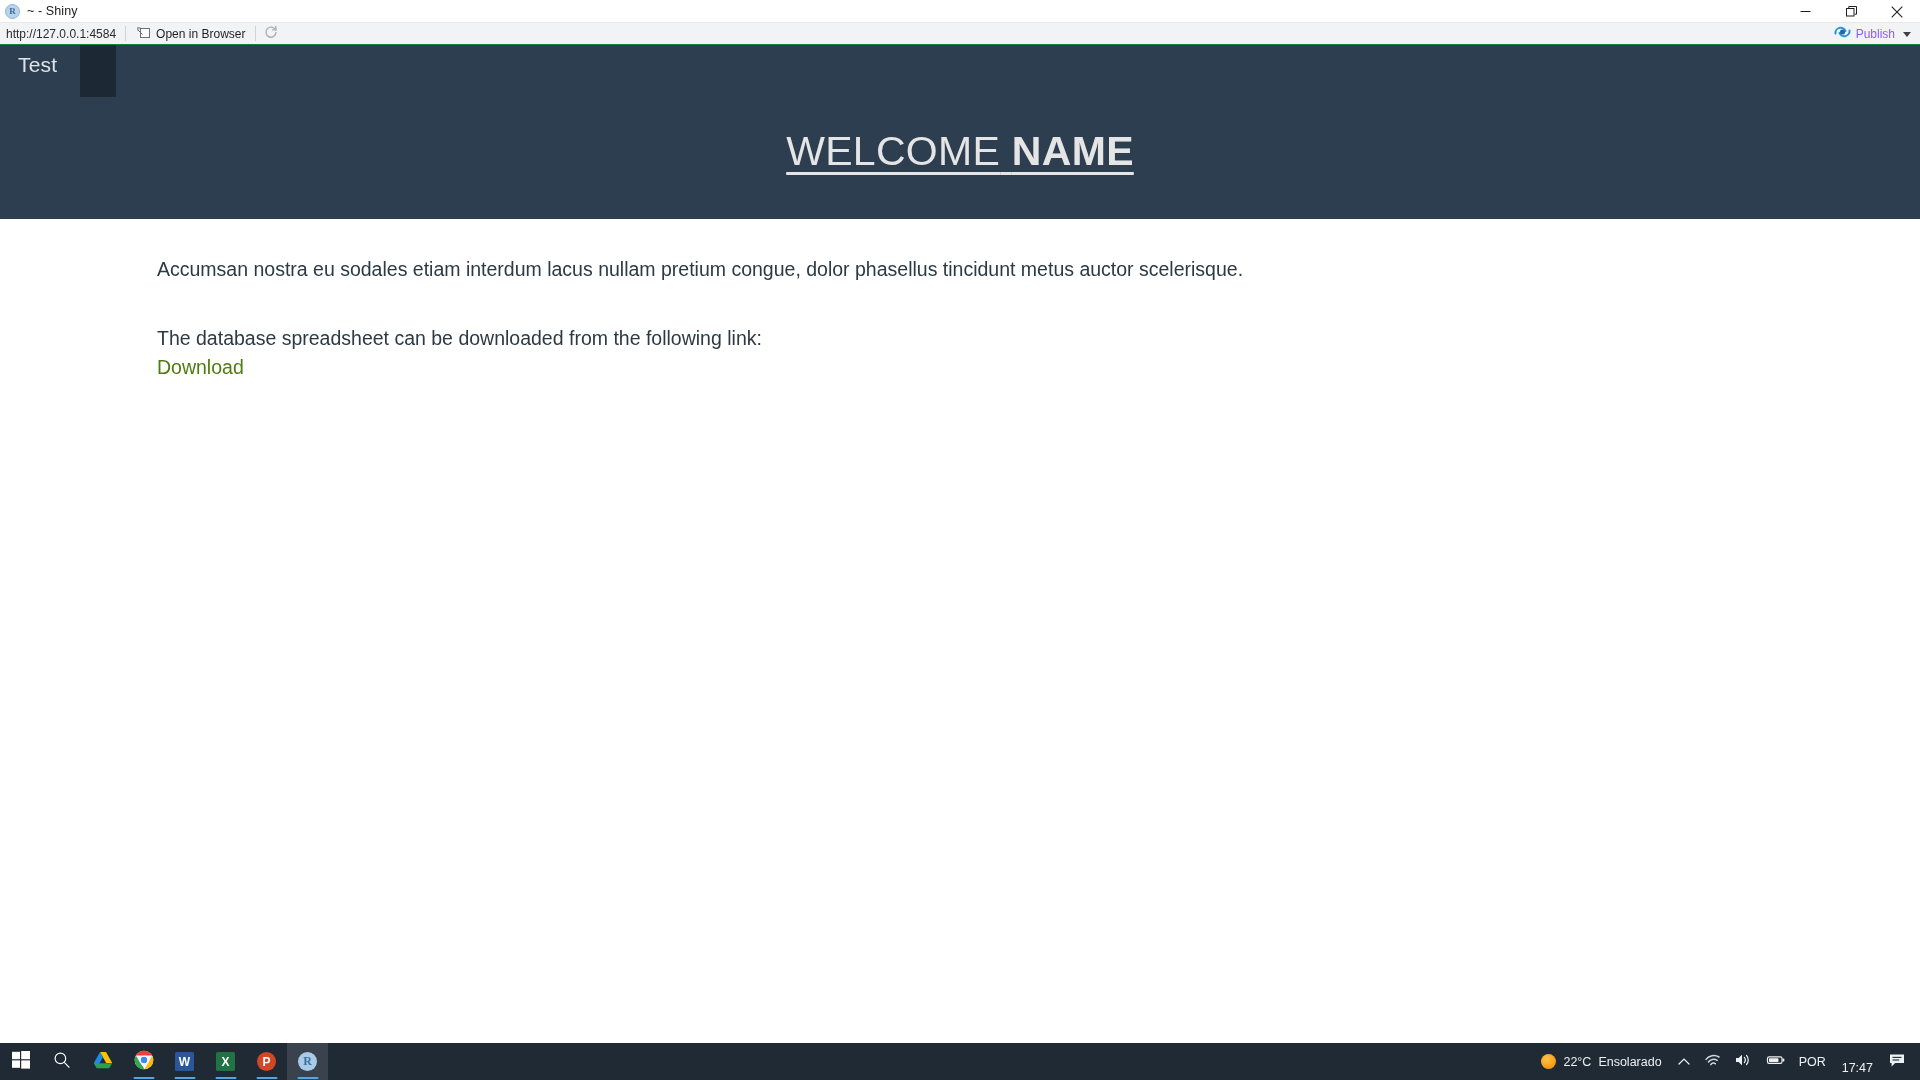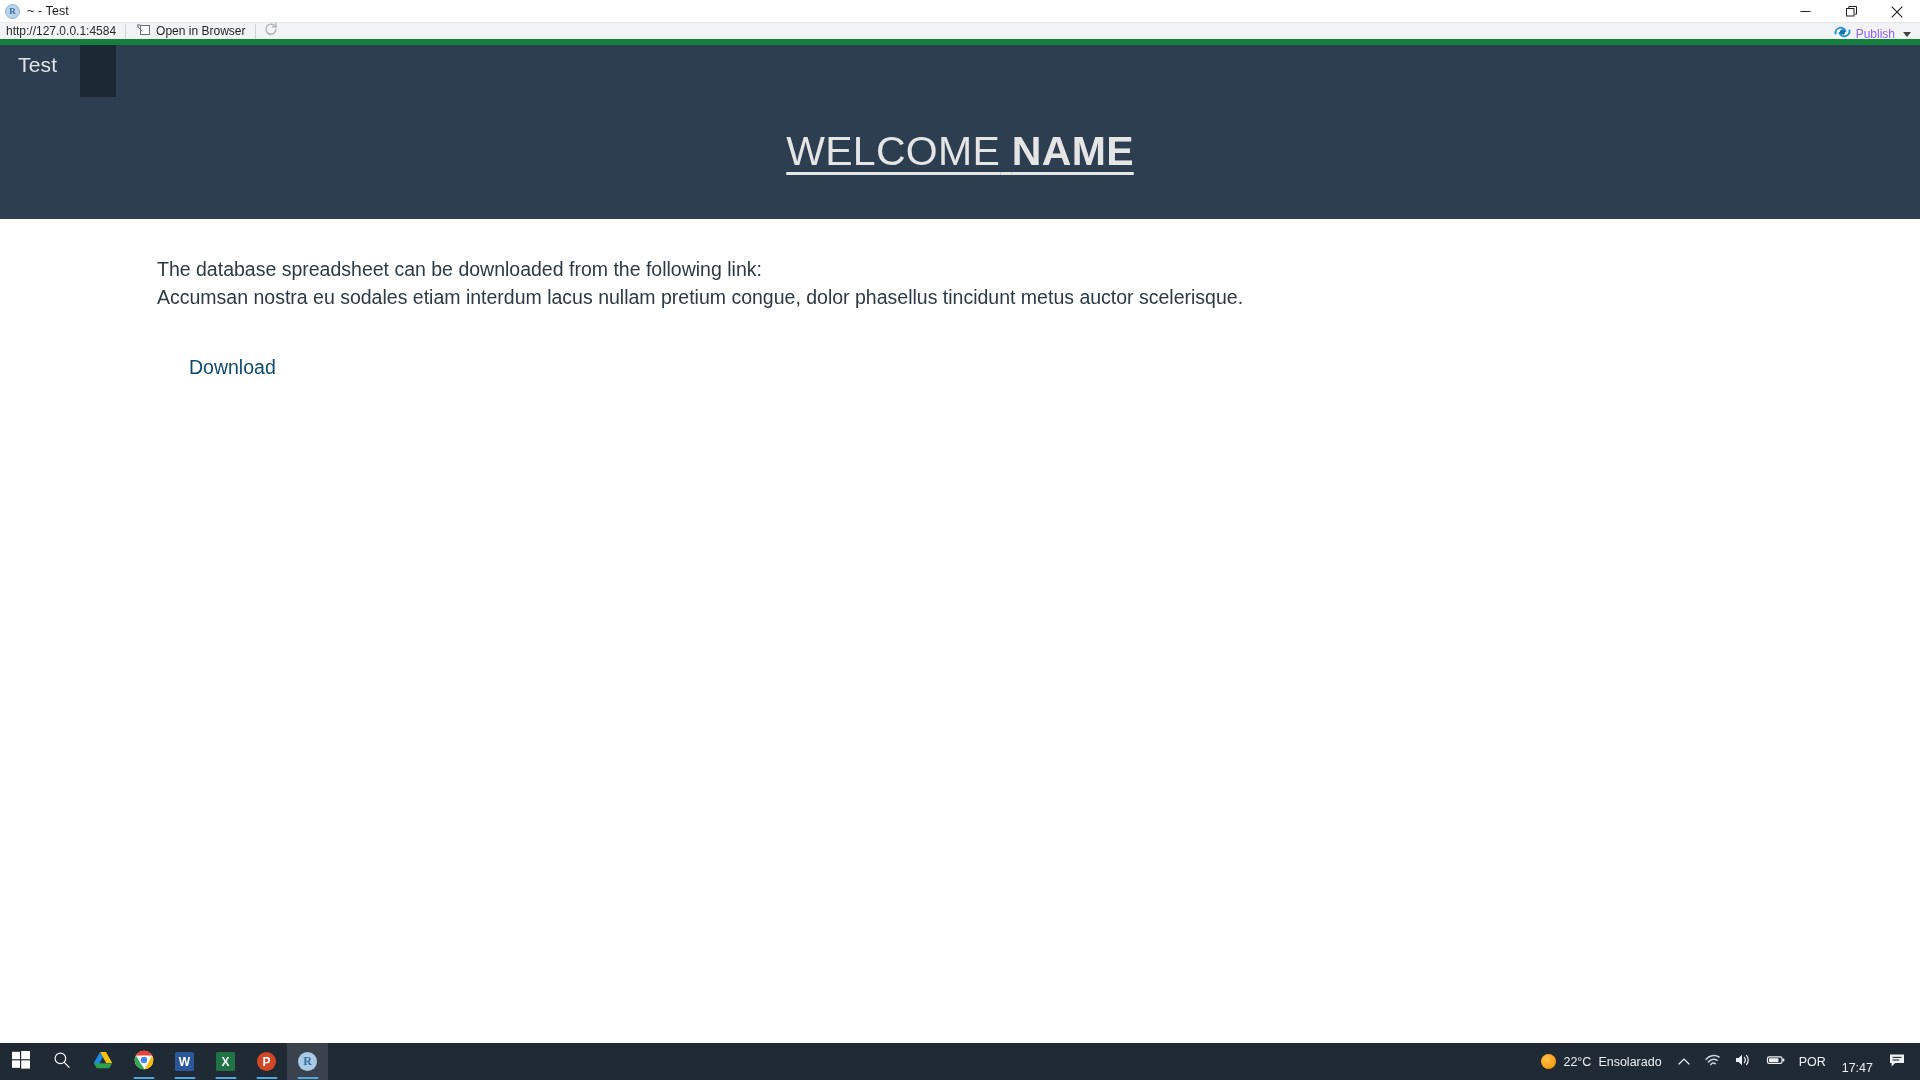--- a/index.html
+++ b/index.html
@@ -46,21 +46,21 @@
   .win-btn {
     width:46px; height:23px;
     display:flex; align-items:center; justify-content:center;
   }
   .win-btn svg { display:block; }
 
   
   #viewer-toolbar {
     height:22px; flex:0 0 22px;
     background:#f2f3f5;
-    border-bottom:6px solid #15803d;
+    border-bottom:1px solid #15803d;
     display:flex; align-items:center;
     position:relative;
   }
   #url-box {
     font-size:12px; color:#2b2b2b;
     padding:0 9px 0 6px;
     line-height:22px;
   }
   .tb-sep { width:1px; height:15px; background:#cfd2d6; }
   #open-browser-btn {
@@ -132,24 +132,23 @@
   .body-para {
     font-size:19.5px;
     color:#2b3a44;
     line-height:1.45;
     font-weight:400;
   }
   #intro-paragraph { margin-bottom:41px; }
   #download-link {
     display:inline-block;
     font-size:19.5px;
-    color:#0c4a6e;
+    color:#4d7c0f;
     text-decoration:none;
     line-height:1.45;
-    margin-left:32px;
   }
 
   
   #taskbar {
     position:absolute; left:0; bottom:0;
     width:1920px; height:37px;
     background:#1f2a35;
     display:flex; align-items:center;
   }
   #taskbar-left {
@@ -191,21 +190,21 @@
   }
   #tray-clock { flex-direction:column; line-height:1; padding:0 9px;margin-top:13px; }
 </style>
 </head>
 <body>
 
 <div id="app-window">
 
   <div id="title-bar">
     <div class="rlogo">R</div>
-    <div id="title-text">~ - Test</div>
+    <div id="title-text">~ - Shiny</div>
     <div id="window-controls">
       <div class="win-btn">
         <svg width="11" height="11" viewBox="0 0 11 11">
             <line x1="0.5" y1="5.5" x2="10.5" y2="5.5" stroke="#202020" stroke-width="1"></line>
           </svg>
       </div>
       <div class="win-btn">
         <svg width="11" height="11" viewBox="0 0 11 11">
           <rect x="0.5" y="2.5" width="7.5" height="7.5" fill="none" stroke="#202020" stroke-width="1"></rect>
           <path d="M2.8 2.3 V0.5 H10.5 V8.2 H8.6" fill="none" stroke="#202020" stroke-width="1"></path>
@@ -260,22 +259,22 @@
 
     <div id="navbar">
       <div id="nav-tab-active"></div>
       <div id="navbar-brand">Test</div>
       <h1 id="welcome-heading">
         <span>WELCOME</span><span> </span><span id="welcome-word-2">NAME</span>
       </h1>
     </div>
 
     <div id="content-body">
+      <p class="body-para" id="intro-paragraph">Accumsan nostra eu sodales etiam interdum lacus nullam pretium congue, dolor phasellus tincidunt metus auctor scelerisque.</p>
       <p class="body-para">The database spreadsheet can be downloaded from the following link:</p>
-      <p class="body-para" id="intro-paragraph">Accumsan nostra eu sodales etiam interdum lacus nullam pretium congue, dolor phasellus tincidunt metus auctor scelerisque.</p>
       <a id="download-link" href="#">Download</a>
     </div>
 
   </div>
 </div>
 
 <div id="taskbar">
   <div id="taskbar-left">
 
     <div class="tb-item">

